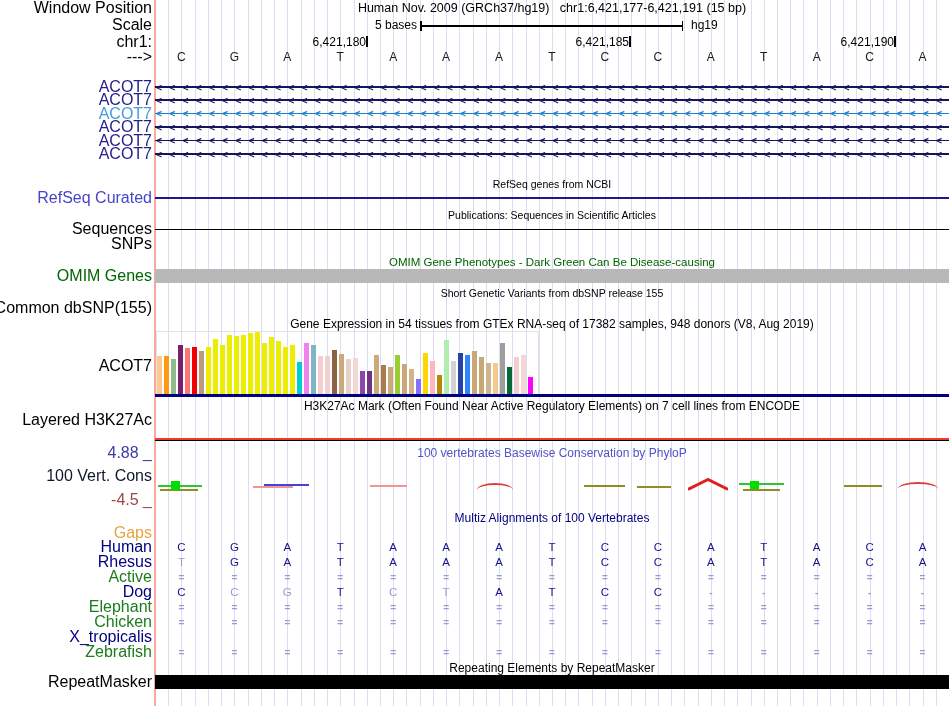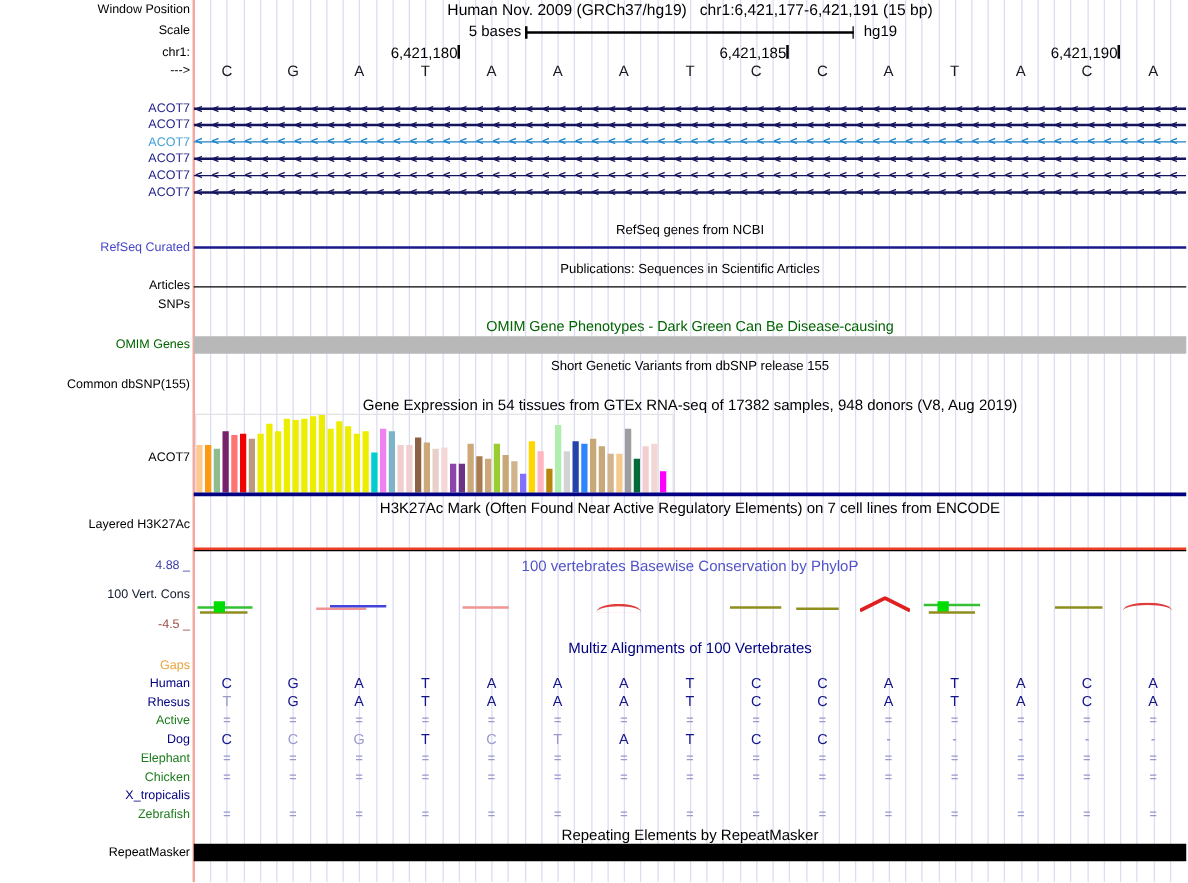--- a/index.html
+++ b/index.html
@@ -1,20 +1,20 @@
 <!DOCTYPE html>
 <html><head>
 <meta charset="utf-8">
 <style>
   html,body{margin:0;padding:0;background:#fff;}
   #browser{position:relative;width:950px;height:706px;background:#fff;overflow:hidden;
            font-family:"Liberation Sans",sans-serif;color:#000;}
   .gridline{position:absolute;top:0;bottom:0;width:1px;background:#DCDCF2;}
   #left-edge{position:absolute;top:0;bottom:0;left:154px;width:2px;background:#F6A9A0;}
-  .lbl{position:absolute;right:798px;transform:translateY(-50%);font-size:10px;white-space:nowrap;text-align:center;}
+  .lbl{position:absolute;right:798px;transform:translateY(-50%);font-size:16px;white-space:nowrap;text-align:center;}
   .title{position:absolute;left:155px;width:794px;text-align:center;transform:translateY(-50%);
          font-size:12px;white-space:pre;}
   .small{font-size:10.5px;}
   .hline{position:absolute;}
   .posnum{position:absolute;transform:translateY(-50%);font-size:12px;white-space:nowrap;}
   .tick{position:absolute;width:1.5px;background:#000;}
   .baseletter{position:absolute;transform:translate(-50%,-50%);font-size:12px;color:#1a1a1a;}
   .arrow-row{position:absolute;left:155px;width:794px;height:13px;overflow:hidden;}
   .arrow-line{position:absolute;left:0;right:0;top:5.6px;height:1.5px;}
   .arrow-text{position:absolute;left:1px;top:0;width:794px;height:13px;line-height:13px;
@@ -162,21 +162,21 @@
         <div class="arrow-line" style="background: rgb(21, 21, 94);"></div>
         <div class="arrow-text" style="color: rgb(21, 21, 94);">&lt;&lt;&lt;&lt;&lt;&lt;&lt;&lt;&lt;&lt;&lt;&lt;&lt;&lt;&lt;&lt;&lt;&lt;&lt;&lt;&lt;&lt;&lt;&lt;&lt;&lt;&lt;&lt;&lt;&lt;&lt;&lt;&lt;&lt;&lt;&lt;&lt;&lt;&lt;&lt;&lt;&lt;&lt;&lt;&lt;&lt;&lt;&lt;&lt;&lt;&lt;&lt;&lt;&lt;&lt;&lt;&lt;&lt;&lt;&lt;</div>
       </div>
     </div>
 
   <div class="title small" style="top:184px">RefSeq genes from NCBI</div>
   <div class="lbl" style="top:198px;color:#4646C8">RefSeq Curated</div>
   <div class="hline" style="left:155px;top:197px;width:794px;height:1.5px;background:#1A1A8C"></div>
 
   <div class="title small" style="top:215px">Publications: Sequences in Scientific Articles</div>
-  <div class="lbl" style="top:229px">Articles</div>
+  <div class="lbl" style="top:229px">Sequences</div>
   <div class="hline" style="left:155px;top:228.5px;width:794px;height:1px;background:#000"></div>
 
   <div class="lbl" style="top:244px">SNPs</div>
 
   <div class="title" style="top:262px;color:#006400;font-size:11.5px">OMIM Gene Phenotypes - Dark Green Can Be Disease-causing</div>
   <div class="hline" style="left:155px;top:269px;width:794px;height:14px;background:#B8B8B8"></div>
   <div class="lbl" style="top:276px;color:#006400">OMIM Genes</div>
 
   <div class="title small" style="top:293px">Short Genetic Variants from dbSNP release 155</div>
   <div class="lbl" style="top:308px">Common dbSNP(155)</div>

